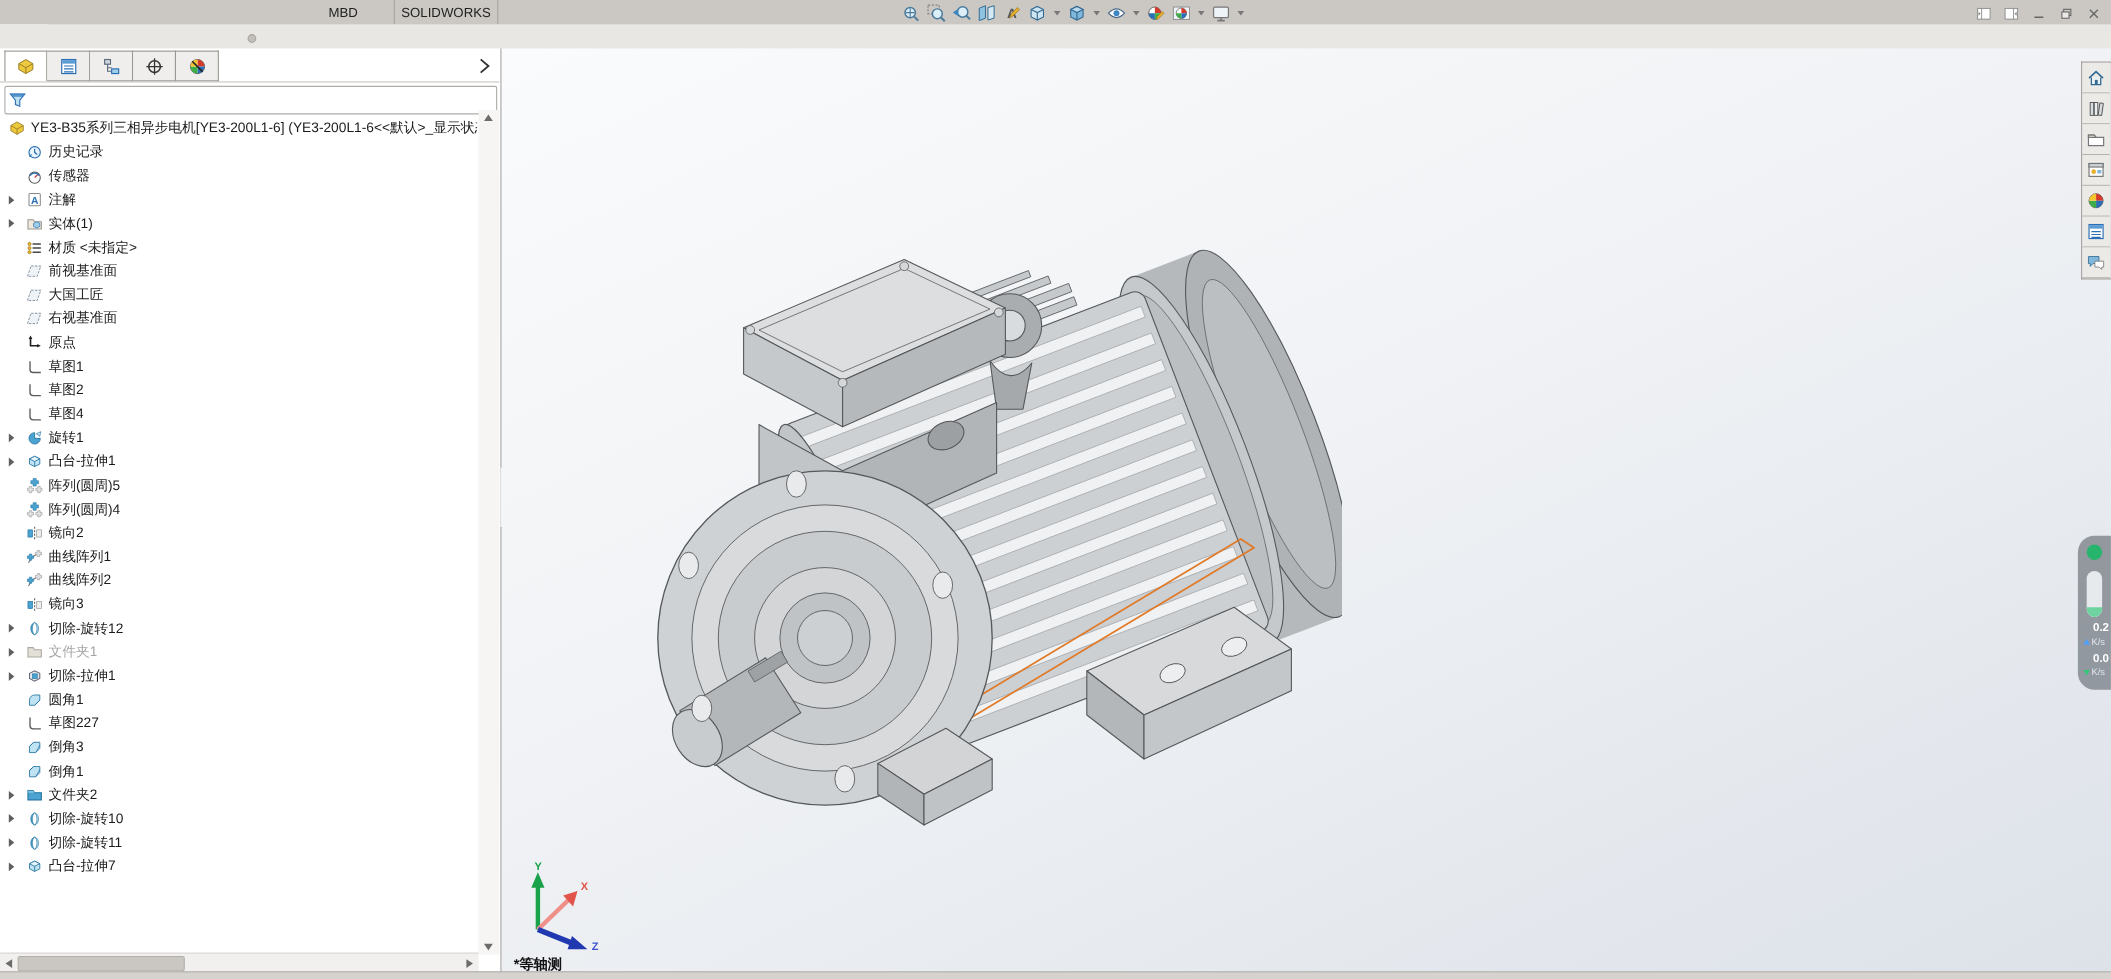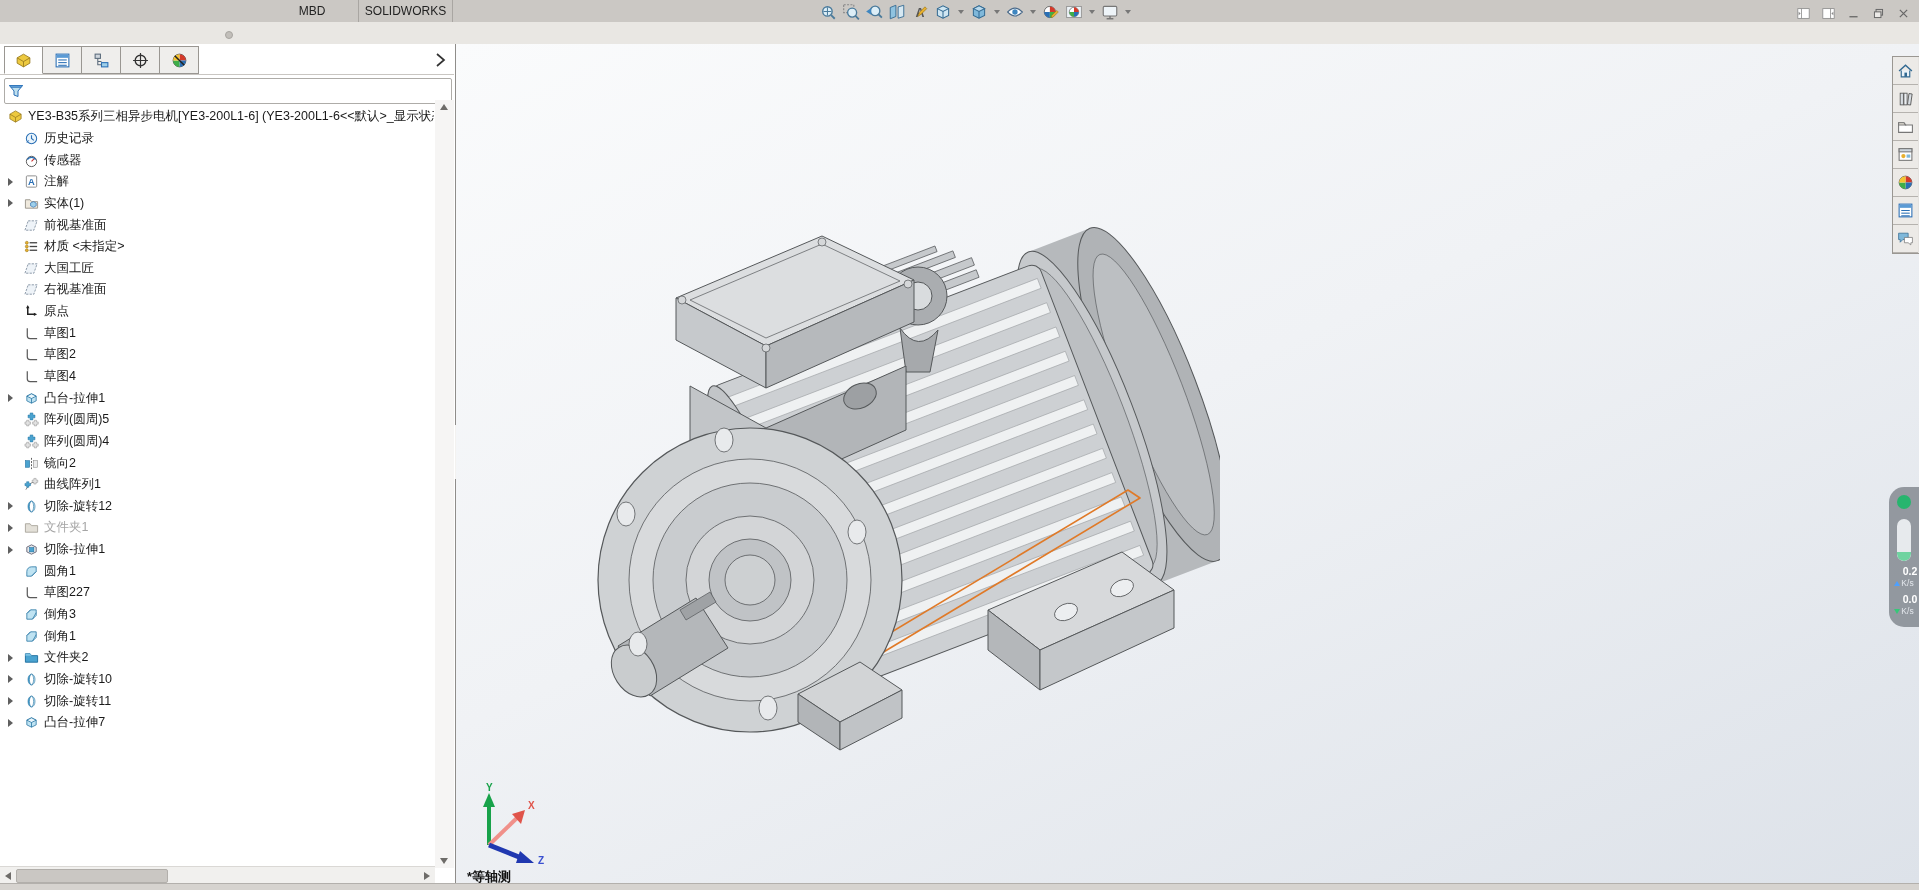--- a/index.html
+++ b/index.html
@@ -363,31 +363,20 @@
             </svg>
           </span>
         </span>
         <span class="tlabel">实体(1)</span>
       </div>
       <div class="trow">
         <span class="arrcell"></span>
         <span class="iconcell">
           <span style="display: inline-flex;">
             <svg viewBox="0 0 16 16">
-              <path d="M4.5 3h9.5l-3.5 10H1z" fill="rgba(170,195,220,.2)" stroke="#7a8a9a" stroke-width=".9" stroke-dasharray="2.4 1.3"></path>
-            </svg>
-          </span>
-        </span>
-        <span class="tlabel">前视基准面</span>
-      </div>
-      <div class="trow">
-        <span class="arrcell"></span>
-        <span class="iconcell">
-          <span style="display: inline-flex;">
-            <svg viewBox="0 0 16 16">
               <g stroke="#444" stroke-width="1.4">
                 <line x1="6" y1="4" x2="14" y2="4"></line>
                 <line x1="6" y1="8" x2="14" y2="8"></line>
                 <line x1="6" y1="12" x2="14" y2="12"></line>
               </g>
               <g fill="#e8b02e" stroke="#8a6a10" stroke-width=".5">
                 <circle cx="3" cy="4" r="1.6"></circle>
                 <circle cx="3" cy="8" r="1.6"></circle>
                 <circle cx="3" cy="12" r="1.6"></circle>
               </g>
@@ -398,20 +387,31 @@
       </div>
       <div class="trow">
         <span class="arrcell"></span>
         <span class="iconcell">
           <span style="display: inline-flex;">
             <svg viewBox="0 0 16 16">
               <path d="M4.5 3h9.5l-3.5 10H1z" fill="rgba(170,195,220,.2)" stroke="#7a8a9a" stroke-width=".9" stroke-dasharray="2.4 1.3"></path>
             </svg>
           </span>
         </span>
+        <span class="tlabel">前视基准面</span>
+      </div>
+      <div class="trow">
+        <span class="arrcell"></span>
+        <span class="iconcell">
+          <span style="display: inline-flex;">
+            <svg viewBox="0 0 16 16">
+              <path d="M4.5 3h9.5l-3.5 10H1z" fill="rgba(170,195,220,.2)" stroke="#7a8a9a" stroke-width=".9" stroke-dasharray="2.4 1.3"></path>
+            </svg>
+          </span>
+        </span>
         <span class="tlabel">大国工匠</span>
       </div>
       <div class="trow">
         <span class="arrcell"></span>
         <span class="iconcell">
           <span style="display: inline-flex;">
             <svg viewBox="0 0 16 16">
               <path d="M4.5 3h9.5l-3.5 10H1z" fill="rgba(170,195,220,.2)" stroke="#7a8a9a" stroke-width=".9" stroke-dasharray="2.4 1.3"></path>
             </svg>
           </span>
@@ -464,20 +464,34 @@
         </span>
         <span class="tlabel">草图4</span>
       </div>
       <div class="trow">
         <span class="arrcell">
           <span class="tri"></span>
         </span>
         <span class="iconcell">
           <span style="display: inline-flex;">
             <svg viewBox="0 0 16 16">
+              <path d="M8 2.5a5.5 5.5 0 1 0 5.5 5.5L8 8z" fill="#4aa3d0" stroke="#1f6f9f" stroke-width=".8"></path>
+              <path d="M9.5 3.5 14 1.5l-1 4.5z" fill="#bfe3f2" stroke="#1f6f9f" stroke-width=".6"></path>
+            </svg>
+          </span>
+        </span>
+        <span class="tlabel">旋转1</span>
+      </div>
+      <div class="trow">
+        <span class="arrcell">
+          <span class="tri"></span>
+        </span>
+        <span class="iconcell">
+          <span style="display: inline-flex;">
+            <svg viewBox="0 0 16 16">
               <path d="M3 5.5 8 3l5 2.5v5L8 13l-5-2.5z" fill="#bfe3f2" stroke="#1f6f9f" stroke-width=".8"></path>
               <path d="M3 5.5 8 3l5 2.5L8 8z" fill="#e8f5fb" stroke="#1f6f9f" stroke-width=".8"></path>
               <path d="M8 8v5" stroke="#1f6f9f" stroke-width=".8"></path>
             </svg>
           </span>
         </span>
         <span class="tlabel">凸台-拉伸1</span>
       </div>
       <div class="trow">
         <span class="arrcell"></span>
@@ -523,20 +537,46 @@
         <span class="iconcell">
           <span style="display: inline-flex;">
             <svg viewBox="0 0 16 16">
               <path d="M2 13.5q5-9.5 12-8.5" fill="none" stroke="#777"></path>
               <path d="M2.8 5h2.4v1.8H7v2.4H5.2V11H2.8V9.2H1V6.8h1.8z" fill="#4aa3d0" stroke="#1f6f9f" stroke-width=".5"></path>
               <path d="M10.5 1.5h2.4v1.8h1.8v2.4h-1.8v1.8h-2.4V5.7H8.7V3.3h1.8z" fill="#e2e2e2" stroke="#8a8a8a" stroke-width=".5"></path>
             </svg>
           </span>
         </span>
         <span class="tlabel">曲线阵列1</span>
+      </div>
+      <div class="trow">
+        <span class="arrcell"></span>
+        <span class="iconcell">
+          <span style="display: inline-flex;">
+            <svg viewBox="0 0 16 16">
+              <path d="M2 13.5q5-9.5 12-8.5" fill="none" stroke="#777"></path>
+              <path d="M2.8 5h2.4v1.8H7v2.4H5.2V11H2.8V9.2H1V6.8h1.8z" fill="#4aa3d0" stroke="#1f6f9f" stroke-width=".5"></path>
+              <path d="M10.5 1.5h2.4v1.8h1.8v2.4h-1.8v1.8h-2.4V5.7H8.7V3.3h1.8z" fill="#e2e2e2" stroke="#8a8a8a" stroke-width=".5"></path>
+            </svg>
+          </span>
+        </span>
+        <span class="tlabel">曲线阵列2</span>
+      </div>
+      <div class="trow">
+        <span class="arrcell"></span>
+        <span class="iconcell">
+          <span style="display: inline-flex;">
+            <svg viewBox="0 0 16 16">
+              <rect x="1.5" y="5" width="4.5" height="7" fill="#4aa3d0" stroke="#1f6f9f" stroke-width=".6"></rect>
+              <rect x="10" y="5" width="4.5" height="7" fill="#ececec" stroke="#8a8a8a" stroke-width=".6"></rect>
+              <line x1="8" y1="2" x2="8" y2="14" stroke="#555" stroke-dasharray="2 1.4"></line>
+            </svg>
+          </span>
+        </span>
+        <span class="tlabel">镜向3</span>
       </div>
       <div class="trow">
         <span class="arrcell">
           <span class="tri"></span>
         </span>
         <span class="iconcell">
           <span style="display: inline-flex;">
             <svg viewBox="0 0 16 16">
               <path d="M8 2C5 4.2 5 11.8 8 14 3.5 13 2.5 3.8 8 2z" fill="#4aa3d0" stroke="#1f6f9f" stroke-width=".6"></path>
               <path d="M8 2c3 2.2 3 9.8 0 12 4.5-1 5.5-10.2 0-12z" fill="#bfe3f2" stroke="#1f6f9f" stroke-width=".6"></path>

